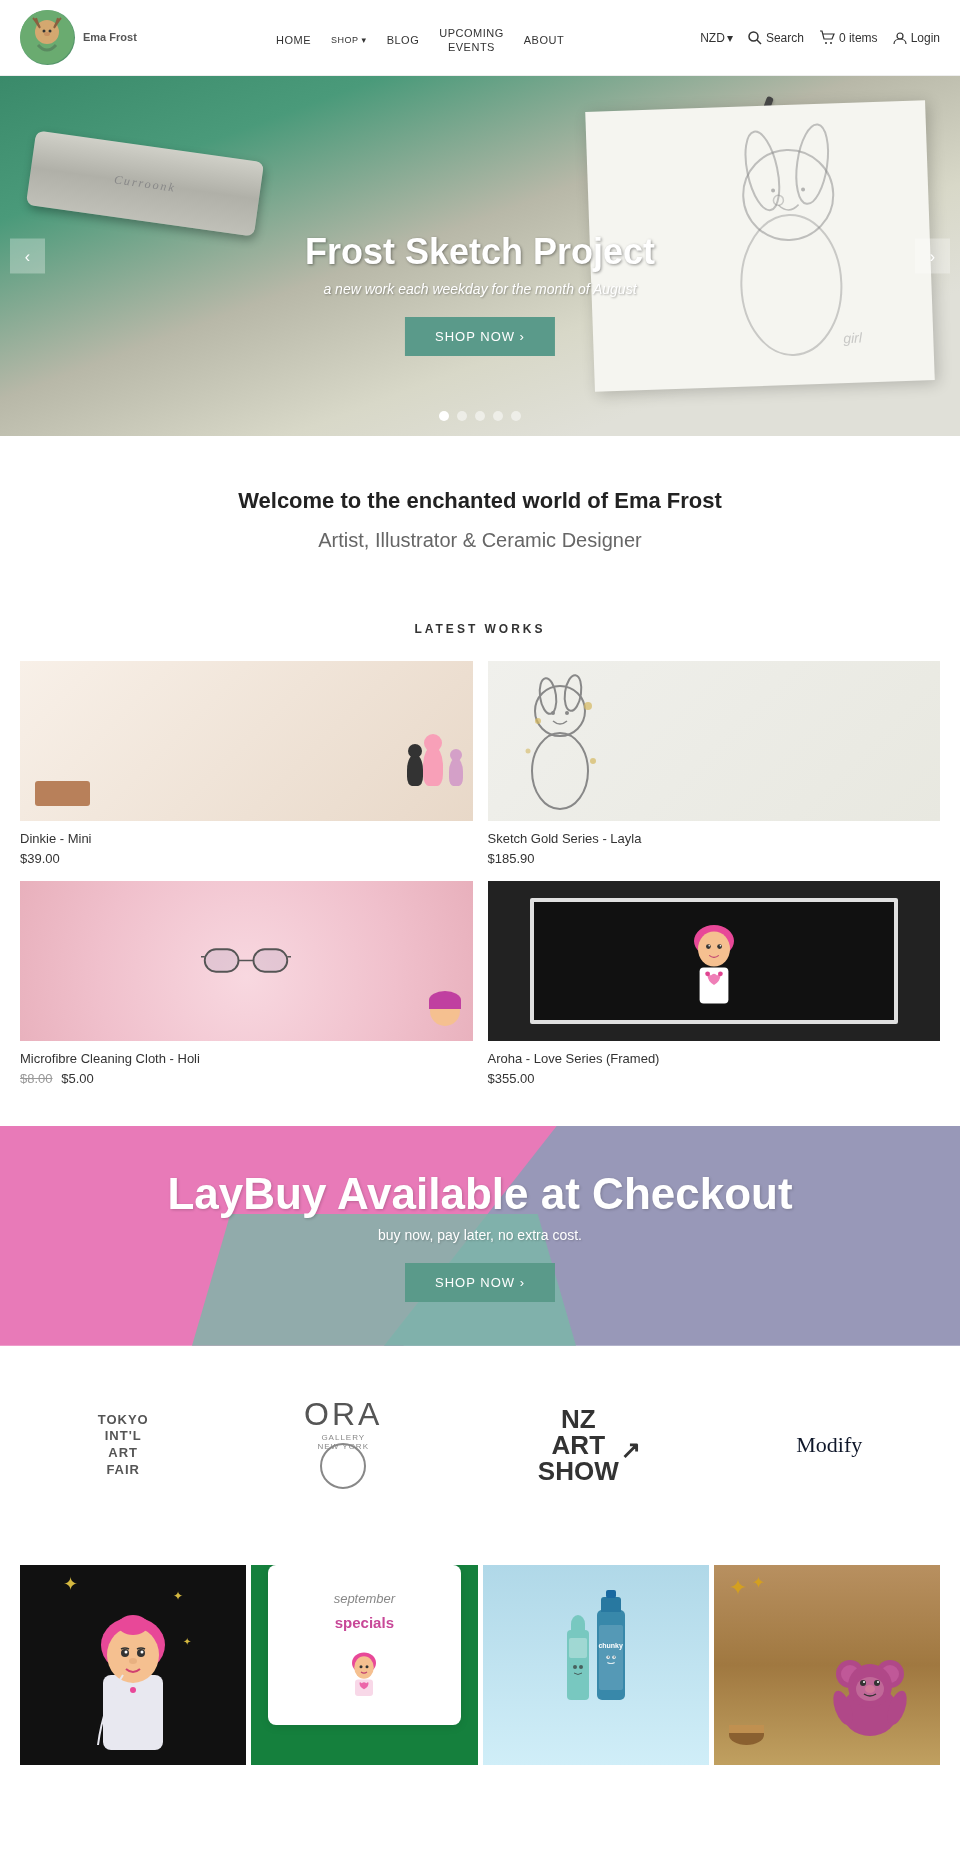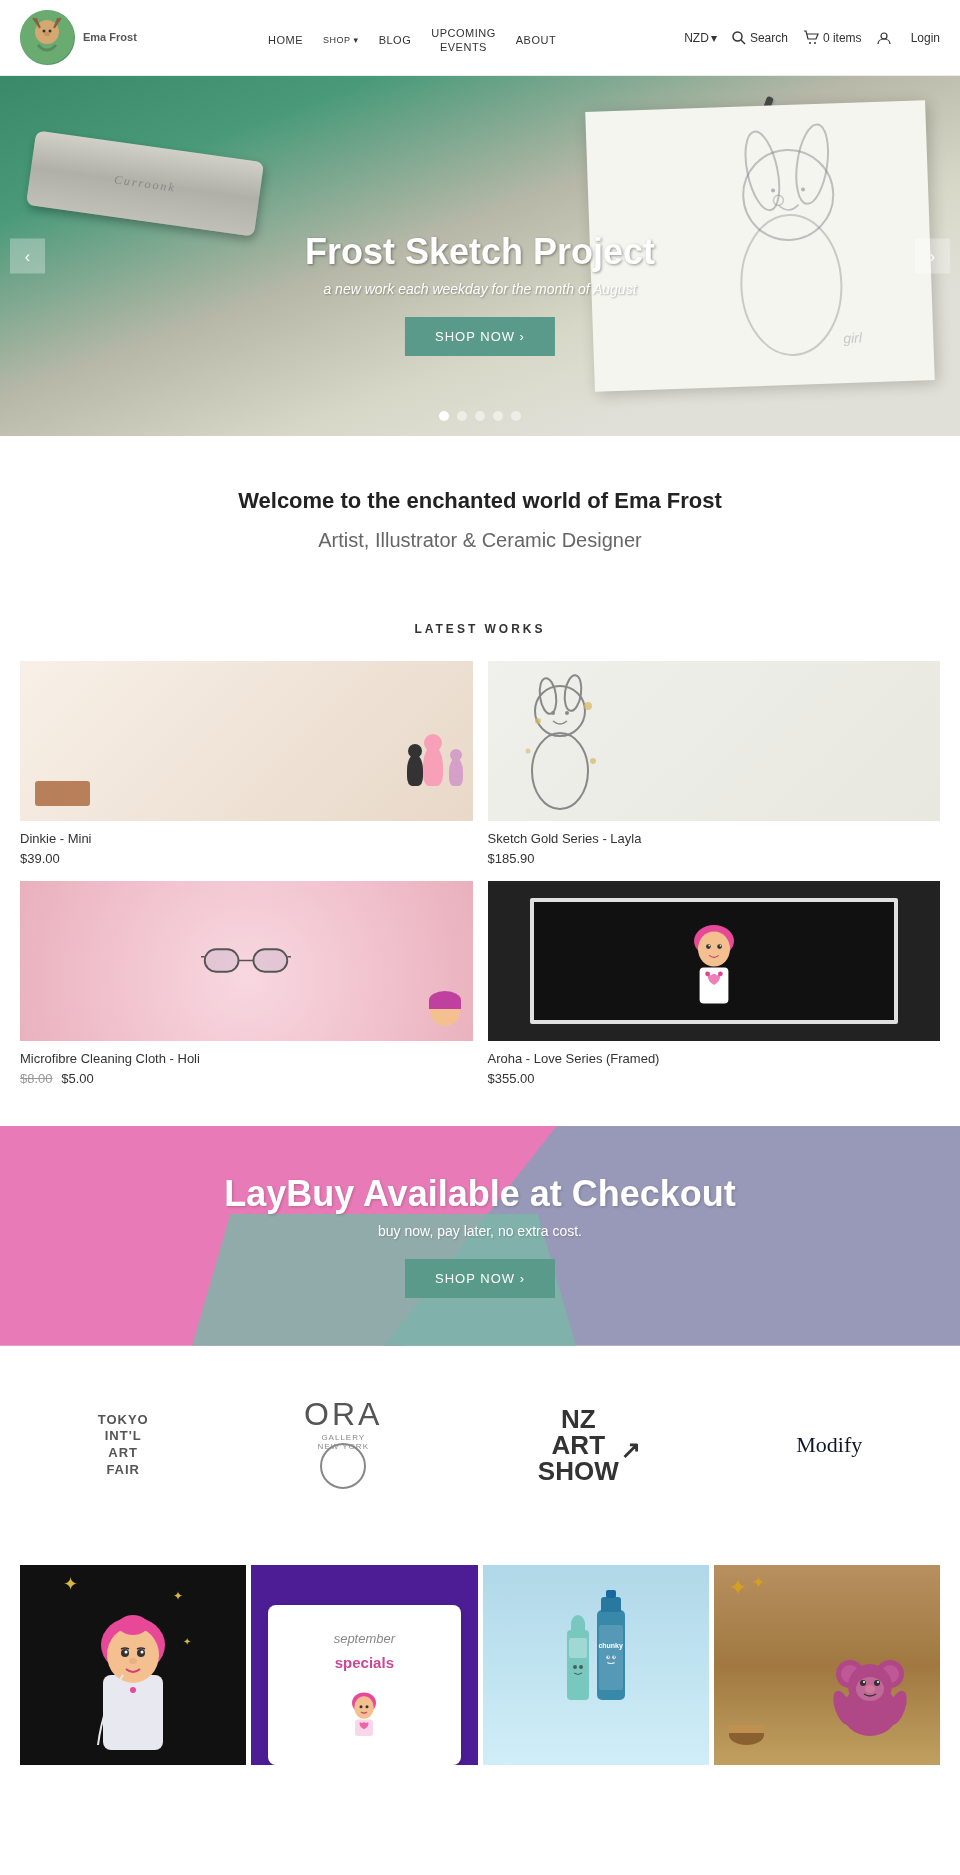--- a/index.html
+++ b/index.html
@@ -60,21 +60,21 @@
     .product-price .original { text-decoration: line-through; color: #999; margin-right: 5px; }
     .product-price .sale { color: #333; }
 
     
     .laybuy-banner { position: relative; width: 100%; height: 220px; overflow: hidden; display: flex; align-items: center; justify-content: center; text-align: center; }
     .laybuy-bg { position: absolute; top: 0; left: 0; width: 100%; height: 100%; }
     .laybuy-pink { position: absolute; top: 0; left: 0; width: 60%; height: 100%; background: #e87ab8; clip-path: polygon(0 0, 100% 0, 70% 100%, 0 100%); }
     .laybuy-purple { position: absolute; top: 0; right: 0; width: 60%; height: 100%; background: #9898b8; clip-path: polygon(30% 0, 100% 0, 100% 100%, 0 100%); }
     .laybuy-teal { position: absolute; bottom: 0; left: 20%; width: 40%; height: 60%; background: #7ab8a8; clip-path: polygon(10% 0, 90% 0, 100% 100%, 0 100%); opacity: 0.8; }
     .laybuy-content { position: relative; z-index: 2; color: white; }
-    .laybuy-title { font-size: 36px; font-weight: bold; text-shadow: 1px 1px 3px rgba(0,0,0,0.2); margin-bottom: 8px; }
+    .laybuy-title { font-size: 44px; font-weight: bold; text-shadow: 1px 1px 3px rgba(0,0,0,0.2); margin-bottom: 8px; }
     .laybuy-subtitle { font-size: 14px; margin-bottom: 20px; text-shadow: 1px 1px 2px rgba(0,0,0,0.2); }
     .laybuy-btn { background: #5a9a8a; color: white; border: none; padding: 12px 30px; font-size: 13px; letter-spacing: 1px; text-transform: uppercase; cursor: pointer; }
 
     
     .partners-section { padding: 50px 20px; display: flex; align-items: center; justify-content: space-around; }
     .partner-logo { text-align: center; color: #555; }
     .partner-tokyo { font-size: 13px; font-weight: bold; line-height: 1.3; letter-spacing: 1px; text-align: center; }
     .partner-ora { font-size: 28px; font-weight: 300; letter-spacing: 2px; display: flex; flex-direction: column; align-items: center; }
     .partner-modify { font-family: serif; font-size: 22px; color: #0f172a; }
 
@@ -84,21 +84,21 @@
     .instagram-grid { display: grid; grid-template-columns: repeat(4, 1fr); gap: 5px; }
     .insta-img { width: 100%; height: 200px; position: relative; overflow: hidden; }
     .insta-1 { background: #1a1a2a; }
     .insta-2 { background: #e8d8e0; }
     .insta-3 { background: #a8d8e8; }
     .insta-4 { background: #d8c0a8; }
 
     
     .insta-art-1 { width: 100%; height: 100%; background: #111; display: flex; align-items: center; justify-content: center; position: relative; overflow: hidden; }
 
-    .insta-art-2 { width: 100%; height: 100%; background: #4c1d95; position: relative; display: flex; align-items: flex-end; justify-content: center; }
+    .insta-art-2 { width: 100%; height: 100%; background: #15803d; position: relative; display: flex; align-items: flex-start; justify-content: center; }
     .insta-art-3 { width: 100%; height: 100%; background: linear-gradient(to bottom, #b0d8e8, #d0eef8); display: flex; align-items: center; justify-content: center; gap: 10px; }
     .insta-art-4 { width: 100%; height: 100%; background: #c8a880; position: relative; overflow: hidden; }
 
     
     .search-icon-svg { width: 14px; height: 14px; }
     .cart-icon-svg { width: 16px; height: 16px; }
     .user-icon-svg { width: 14px; height: 14px; }
   </style>
 </head>
 <body>
@@ -147,21 +147,21 @@
         <span>Search</span>
       </a>
       <a href="#" style="display:flex;align-items:center;gap:4px">
         <svg class="cart-icon-svg" viewBox="0 0 16 16">
             <path d="M1 1h2l2 8h8l2-5H4" stroke="#333" stroke-width="1.2" fill="none"></path>
             <circle cx="7" cy="13" r="1" fill="#333"></circle>
             <circle cx="12" cy="13" r="1" fill="#333"></circle>
           </svg>
         <span>0 items</span>
       </a>
-      <a href="#" style="display:flex;align-items:flex-end;gap:20px">
+      <a href="#" style="display:flex;align-items:flex-end;gap:4px">
         <svg class="user-icon-svg" viewBox="0 0 14 14">
             <circle cx="7" cy="5" r="3" stroke="#333" stroke-width="1.2" fill="none"></circle>
             <path d="M1 13c0-3 2.5-5 6-5s6 2 6 5" stroke="#333" stroke-width="1.2" fill="none"></path>
           </svg>
         <span>Login</span>
       </a>
     </div>
   </div>
 
 </header>

